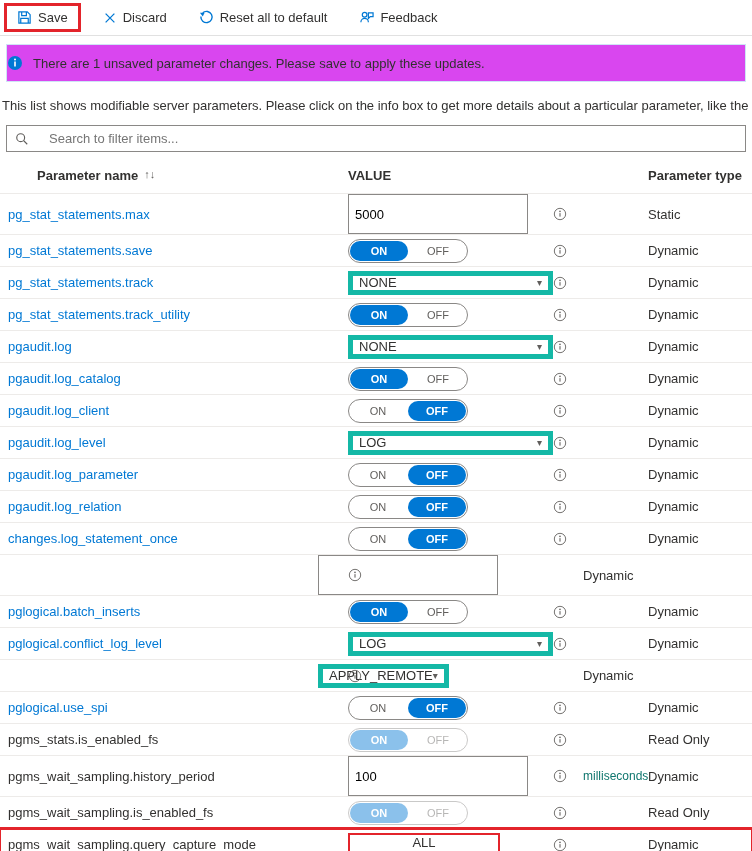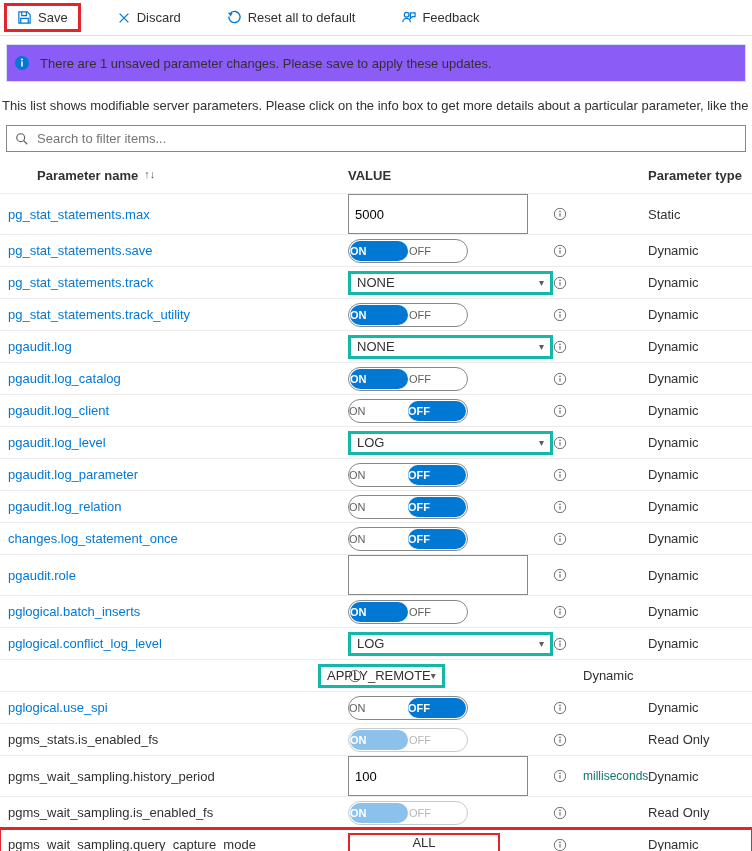--- a/index.html
+++ b/index.html
@@ -7,21 +7,21 @@
     margin: 0;
     font-family: "Segoe UI", -apple-system, sans-serif;
     font-size: 13px;
     color: #323130;
     width: 752px;
     overflow-x: hidden;
   }
   .toolbar {
     display: flex;
     align-items: center;
-    gap: 34px;
+    gap: 20px;
     padding: 6px 8px;
     border-bottom: 1px solid #e1e1e1;
   }
   .toolbar-btn {
     display: flex;
     align-items: center;
     gap: 6px;
     padding: 4px 6px;
     cursor: pointer;
     color: #323130;
@@ -29,40 +29,40 @@
   .toolbar-btn .ticon { color: #0078d4; }
   .save-highlight {
     border: 3px solid #e3242b;
     padding: 4px 10px;
     margin: -4px -4px;
   }
   .info-bar {
     display: flex;
     align-items: center;
     gap: 10px;
-    background: #8b5cf6;
+    background: #d946ef;
     border: 1px solid #cfe4f5;
     margin: 8px 6px 10px 6px;
-    padding: 10px 7px;
+    padding: 10px 0;
     color: #323130;
   }
   .info-bar .info-ic { color: #0078d4; }
   .desc {
     padding: 6px 2px 12px 2px;
     font-size: 13px;
     white-space: nowrap;
     overflow: hidden;
   }
   .search-wrap {
     margin: 0 6px 6px 6px;
     border: 1px solid #8a8886;
     display: flex;
     align-items: center;
     padding: 4px 8px;
-    gap: 6px;
+    gap: 18px;
   }
   .search-wrap input {
     border: none;
     outline: none;
     flex: 1;
     font-size: 13px;
     color: #605e5c;
   }
   .tbl { width: 100%; }
   .thead, .trow {
@@ -82,21 +82,21 @@
   .txtinput {
     width: 180px;
     height: 40px;
     border: 1px solid #8a8886;
     padding: 2px 6px;
     font-size: 13px;
   }
   .selectbox {
     width: 213px;
     height: 24px;
-    border: 3px solid #14b8a6;
+    border: 5px solid #14b8a6;
     display: flex;
     align-items: center;
     justify-content: space-between;
     padding: 0 6px;
     cursor: pointer;
     background:#fff;
   }
   .selectbox.hl { border: 2px solid #e3242b; width: 152px; flex-direction: column; }
   .chev { font-size: 10px; color:#605e5c; }
   .toggle {
@@ -105,20 +105,21 @@
     border: 1px solid #8a8886;
     border-radius: 12px;
     display: flex;
     align-items: center;
     overflow: hidden;
     background:#fff;
   }
   .toggle.disabled { opacity:0.45; }
   .toggle .half {
     flex:1;
+    text-align:center;
     font-size:11px;
     line-height:22px;
     color:#605e5c;
   }
   .toggle .half.active {
     background:#0078d4;
     color:#fff;
     border-radius: 11px;
     font-weight:600;
     margin:1px;
@@ -387,21 +388,20 @@
         </div>
         <div><span class="info-c"><svg width="14" height="14" viewBox="0 0 16 16">
               <circle cx="8" cy="8" r="6.5" fill="none" stroke="#605e5c" stroke-width="1"></circle>
               <rect x="7.4" y="7" width="1.2" height="4" fill="#605e5c"></rect>
               <circle cx="8" cy="5" r="0.9" fill="#605e5c"></circle>
             </svg></span></div>
         <div class="unit"></div>
         <div class="ptype">Dynamic</div>
       </div>
       <div class="trow">
-        <div class="pname">pgaudit.role</div>
         <div></div>
         <div class="valcell">
           <input class="txtinput" value="" style="">
         </div>
         <div><span class="info-c"><svg width="14" height="14" viewBox="0 0 16 16">
               <circle cx="8" cy="8" r="6.5" fill="none" stroke="#605e5c" stroke-width="1"></circle>
               <rect x="7.4" y="7" width="1.2" height="4" fill="#605e5c"></rect>
               <circle cx="8" cy="5" r="0.9" fill="#605e5c"></circle>
             </svg></span></div>
         <div class="unit"></div>

